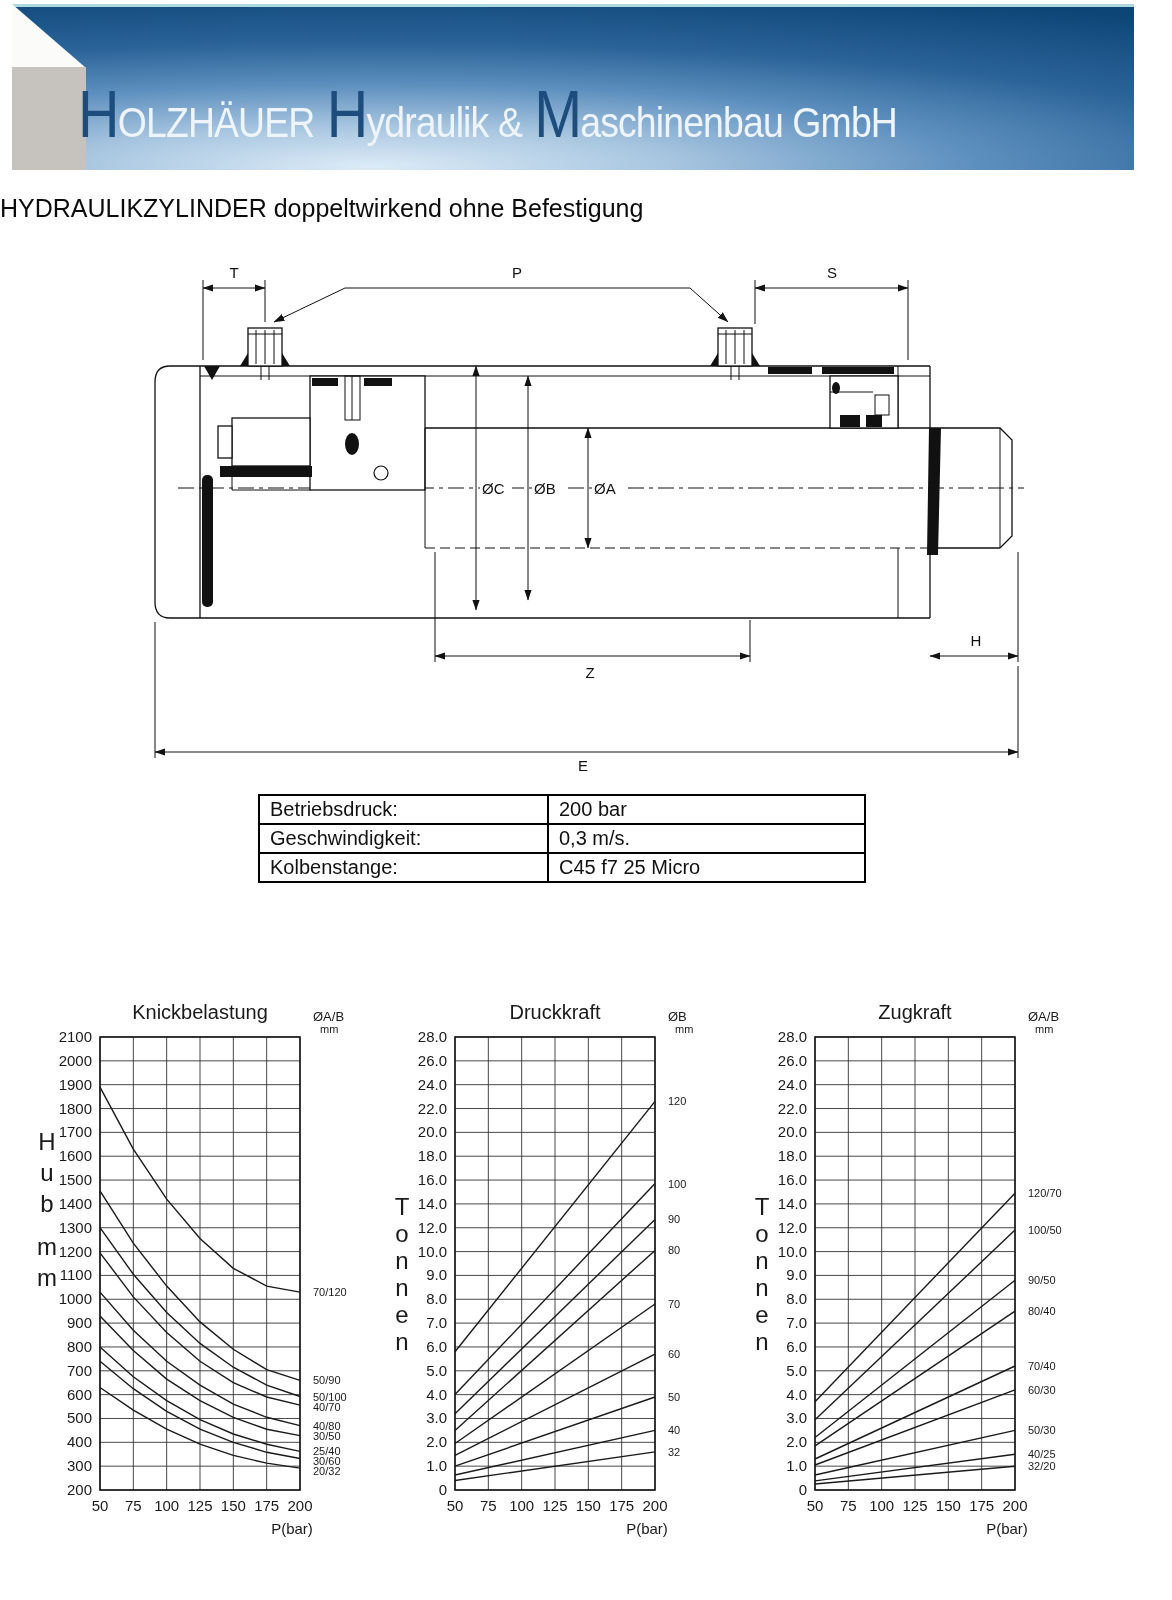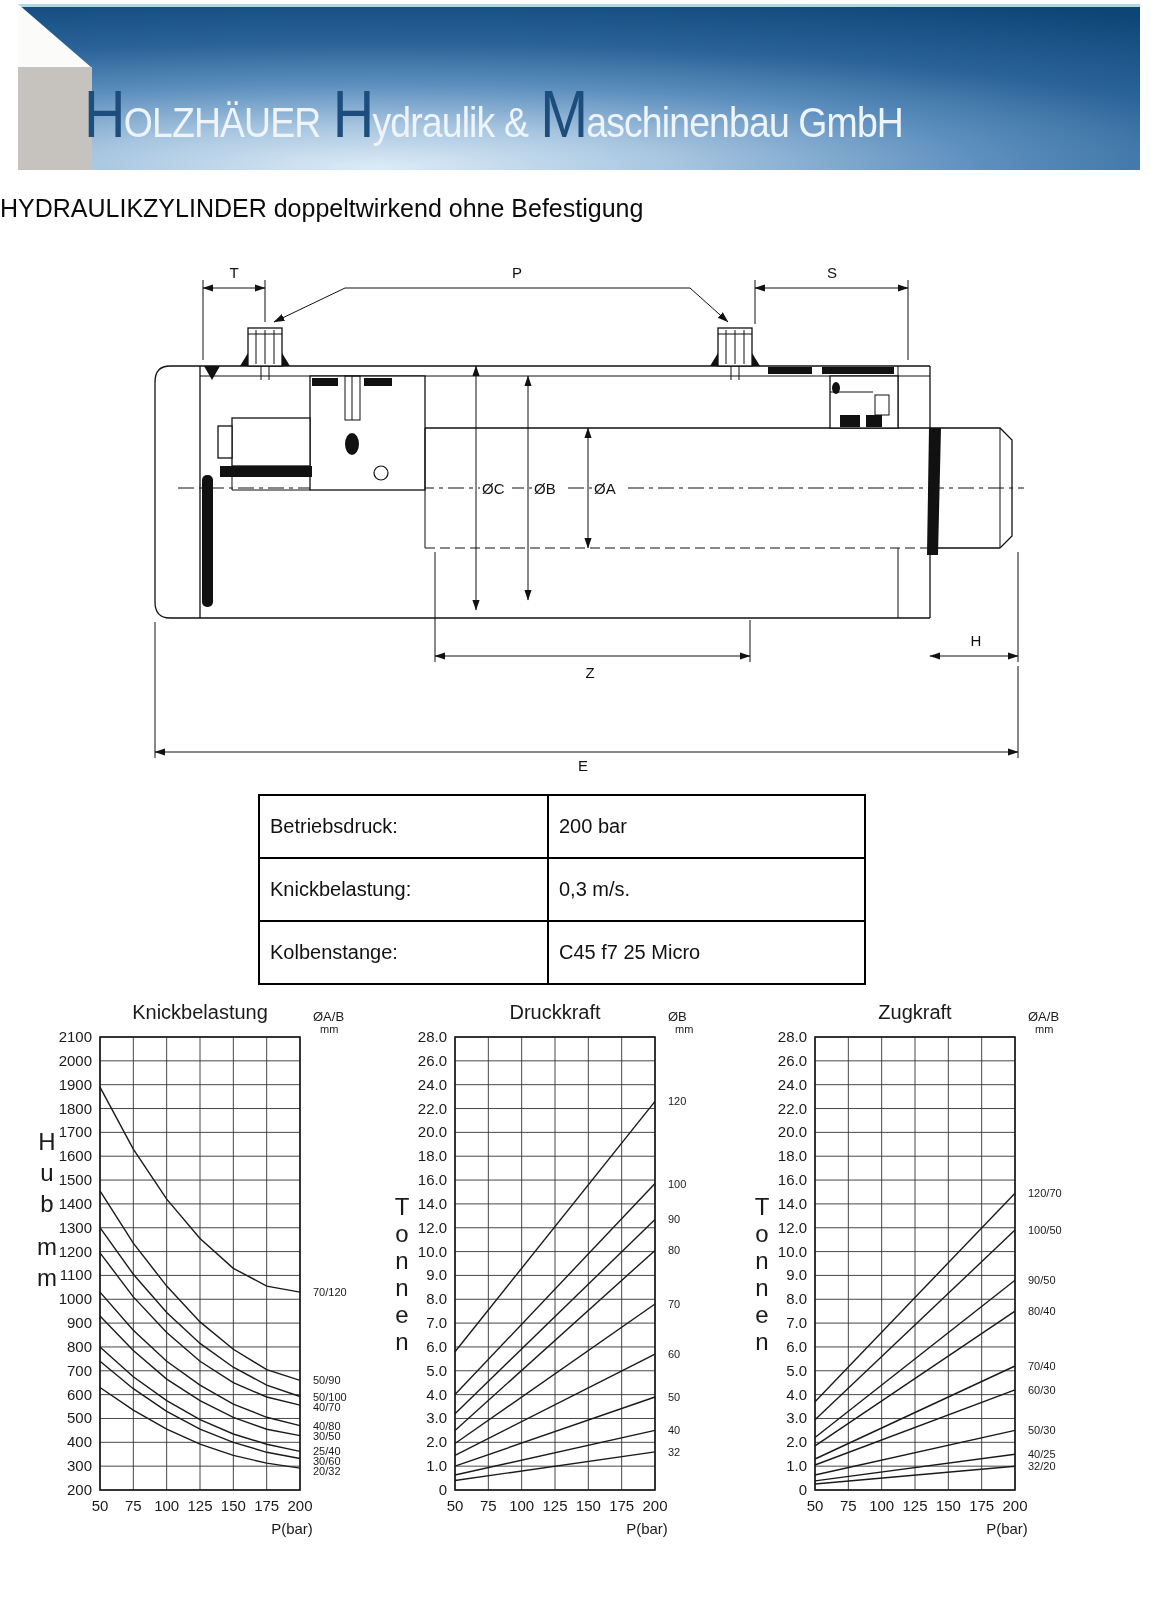--- a/index.html
+++ b/index.html
@@ -3,21 +3,21 @@
 <meta charset="utf-8">
 <style>
   html,body{margin:0;padding:0;background:#e8e8e8;}
   #page{
     position:relative;width:1172px;height:1600px;margin:0 auto;
     background:#ffffff;font-family:"Liberation Sans",sans-serif;color:#111;
     overflow:hidden;
   }
   
   #banner{
-    position:absolute;left:18px;top:4px;width:1122px;height:166px;
+    position:absolute;left:12px;top:4px;width:1122px;height:166px;
     background:radial-gradient(ellipse 120% 110% at 32% 98%,
       #dcebf7 0%, #a8c6e0 22%, #5d8fbe 45%, #2a6398 68%, #0d4577 100%);
   }
   #banner .topline{position:absolute;left:0;top:0;width:100%;height:3px;background:#aed9de;}
   .house-roof{
     position:absolute;left:0;top:0;width:74px;height:64px;background:#fbfbfa;
     clip-path:polygon(0 0,100% 100%,0 100%);
   }
   .house-body{position:absolute;left:0;top:63px;width:74px;height:103px;background:#c6c3be;}
   #brand{
@@ -34,21 +34,21 @@
   }
   
   #drawing{position:absolute;left:140px;top:260px;}
   #drawing text{font-family:"Liberation Sans",sans-serif;font-size:15px;fill:#111;stroke:none;}
   
   #specs{
     position:absolute;left:258px;top:794px;width:608px;
     border-collapse:collapse;font-size:20px;
   }
   #specs td{
-    border:2px solid #000;height:25px;padding:18px 10px;vertical-align:middle;
+    border:2px solid #000;height:25px;padding:1px 10px;vertical-align:middle;
   }
   #specs td.lbl{width:267px;}
   
   .chart-svg{position:absolute;top:995px;}
   #chart-0{left:25px;} #chart-1{left:380px;} #chart-2{left:740px;}
 </style>
 </head>
 <body>
 
 <div id="page">
@@ -196,21 +196,21 @@
     <text x="443" y="511" text-anchor="middle">E</text>
   </svg>
 
   <table id="specs">
     <tbody>
       <tr>
         <td class="lbl">Betriebsdruck:</td>
         <td>200 bar</td>
       </tr>
       <tr>
-        <td class="lbl">Knickbelastung:</td>
+        <td class="lbl">Geschwindigkeit:</td>
         <td>0,3 m/s.</td>
       </tr>
       <tr>
         <td class="lbl">Kolbenstange:</td>
         <td>C45 f7 25 Micro</td>
       </tr>
     </tbody>
   </table>
 
   <svg id="chart-0" class="chart-svg" width="358" height="565" viewBox="0 0 358 565">

